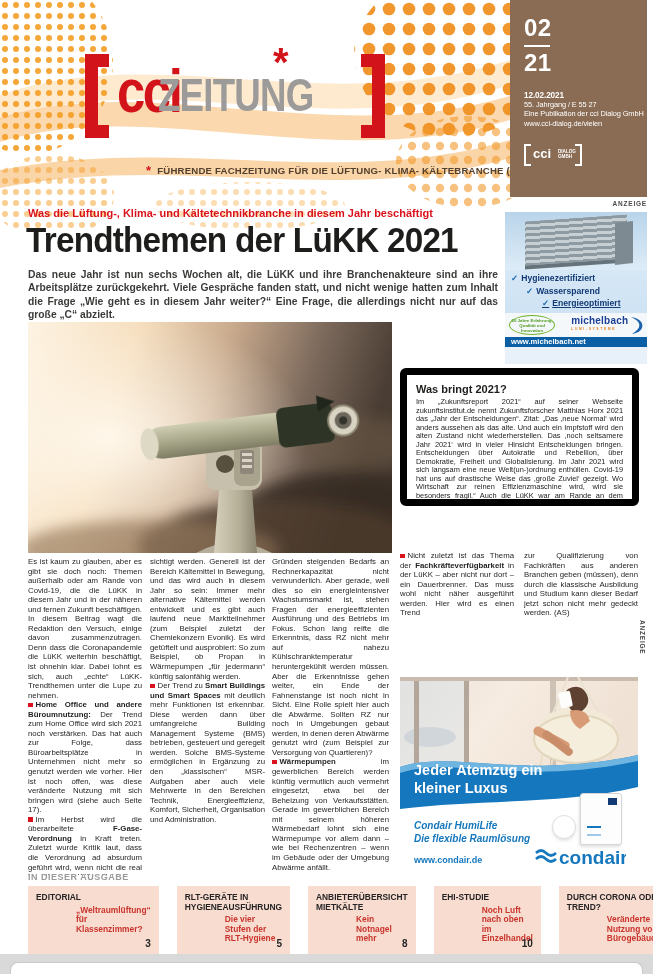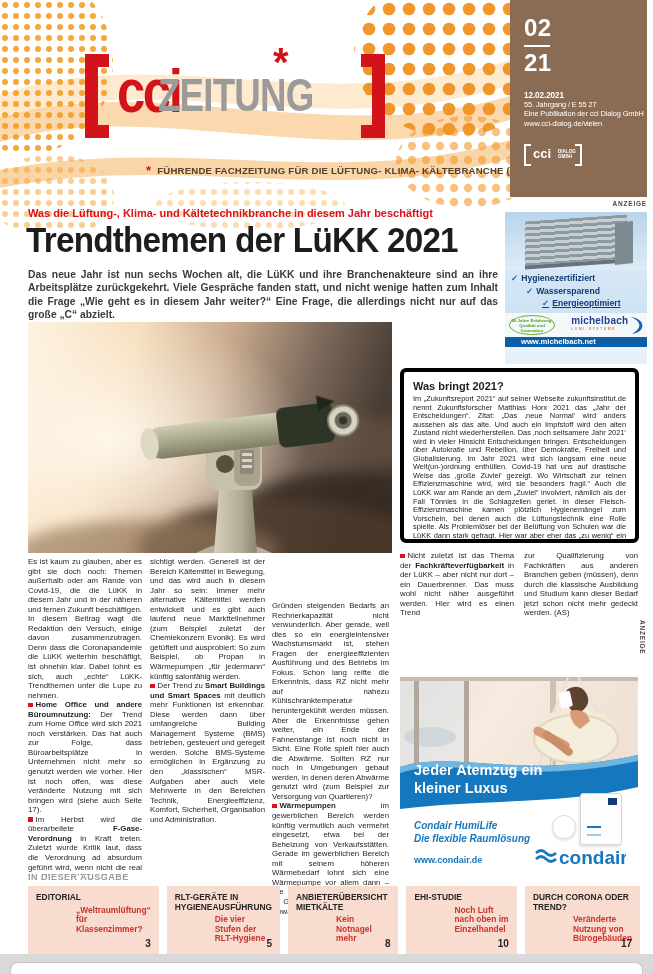--- a/index.html
+++ b/index.html
@@ -32,30 +32,30 @@
   .tagline{position:absolute;left:146px;top:163px;font-size:9.6px;font-weight:bold;color:#54402f;
            letter-spacing:.2px;white-space:nowrap;}
   .tagline .ast{color:#d2141a;font-size:13px;vertical-align:-1px;margin-right:6px;}
   
   .kicker{position:absolute;left:28px;top:207px;font-size:11px;font-weight:bold;color:#da121b;}
   .headline{position:absolute;left:26px;top:220px;font-size:35px;font-weight:bold;color:#1d1d1b;
             letter-spacing:-.8px;transform:scaleX(.95);transform-origin:left top;white-space:nowrap;}
   .lead{position:absolute;left:28px;top:268px;width:470px;font-size:10.3px;font-weight:bold;
         color:#3b3b39;line-height:13.4px;text-align:justify;}
   .photo{position:absolute;left:28px;top:322px;width:364px;height:231px;overflow:hidden;}
-  .infobox{position:absolute;left:400px;top:368px;width:239px;height:175px;box-sizing:border-box;
-           border:4px solid #000000;border-radius:6px;padding:8px 9px;overflow:hidden;background:#fff;}
+  .infobox{position:absolute;left:400px;top:368px;width:239px;height:138px;box-sizing:border-box;
+           border:7px solid #000000;border-radius:6px;padding:8px 9px;overflow:hidden;background:#fff;}
   .infobox-title{font-size:11px;font-weight:bold;color:#1d1d1b;margin-bottom:3px;}
   .infobox-body{font-size:7.4px;line-height:8.55px;text-align:justify;color:#222;}
   .col{position:absolute;font-size:7.8px;line-height:9.55px;text-align:justify;color:#1f1f1f;overflow:hidden;}
   .col .bold{font-weight:bold;}
   .sq{display:inline-block;width:4.5px;height:4.5px;background:#da121b;margin-right:3px;}
   #col1{left:28px;top:557px;width:114px;height:318px;}
   #col2{left:150px;top:557px;width:115px;height:318px;}
-  #col3{left:272px;top:557px;width:117px;height:318px;margin-top:44px;}
+  #col3{left:272px;top:557px;width:117px;height:318px;}
   #col4{left:400px;top:551px;width:114px;height:120px;}
   #col5{left:524px;top:551px;width:114px;height:120px;}
   .side-anzeige{position:absolute;left:639px;top:620px;writing-mode:vertical-rl;font-size:6.5px;
                 font-weight:bold;color:#4a4a4a;letter-spacing:.8px;}
   
   .anzeige-top{position:absolute;left:505px;top:200px;width:142px;text-align:right;font-size:6.5px;
                font-weight:bold;color:#4a4a4a;letter-spacing:.8px;}
   .lumi{position:absolute;left:505px;top:212px;width:142px;height:152px;display:flex;flex-direction:column;
         background:#e8f1f9;overflow:hidden;}
   .lumi-head{height:19px;background:#0b5fa5;color:#fff;font-size:10.5px;font-weight:bold;
@@ -69,38 +69,38 @@
   .lumi-feat{font-size:8.6px;font-weight:bold;color:#123a75;line-height:12.5px;}
   .lumi-feat .chk{color:#1668ad;margin-right:3px;}
   .lumi-feat:nth-child(1){padding-left:6px;}
   .lumi-feat:nth-child(2){padding-left:21px;}
   .lumi-feat:nth-child(3){padding-left:37px;text-decoration:underline;}
   .lumi-logos{height:24px;background:#f4f8fb;display:flex;align-items:center;padding:0 4px;}
   .badge{width:60px;height:18px;border:1.5px solid #6fb32a;border-radius:50%;display:flex;flex-direction:column;
          justify-content:center;text-align:center;color:#4f9a1d;font-size:4.4px;font-weight:bold;line-height:5px;}
   .mb-brand{margin-left:16px;font-size:10px;font-weight:bold;color:#1b3f94;letter-spacing:.2px;line-height:9px;}
   .mb-sub{font-size:3.4px;color:#e87f1e;letter-spacing:1.6px;font-weight:bold;}
-  .lumi-url{height:10px;background:#0b5fa5;color:#fff;font-size:7.6px;font-weight:bold;line-height:10px;padding-left:16px;}
+  .lumi-url{height:10px;background:#0b5fa5;color:#fff;font-size:7.6px;font-weight:bold;line-height:10px;padding-left:6px;}
   
   .condair{position:absolute;left:400px;top:677px;width:238px;height:197px;background:#fff;overflow:hidden;}
   .cd-photo{position:absolute;left:0;top:0;width:238px;height:100px;}
   .cd-wave{position:absolute;left:0;top:70px;width:238px;height:62px;}
   .cd-slogan{position:absolute;left:14px;top:84px;color:#fff;font-size:14.5px;font-weight:bold;line-height:18px;}
   .cd-prod{position:absolute;left:14px;top:143px;color:#1577bd;font-size:10px;font-weight:bold;line-height:12.5px;font-style:italic;}
   .cd-url{position:absolute;left:14px;top:178px;color:#1577bd;font-size:9px;font-weight:bold;}
   .cd-device{position:absolute;right:16px;top:116px;width:40px;height:50px;background:#fdfdfd;border:1px solid #d5d5d5;
              border-radius:3px;box-shadow:-1px 2px 3px rgba(0,0,0,.12);}
   .cd-screen{position:absolute;right:4px;top:4px;width:9px;height:7px;background:#123a75;}
   .cd-mark{position:absolute;left:6px;bottom:8px;width:14px;height:6px;border-top:2px solid #1577bd;border-bottom:2px solid #9ec9e8;}
   .cd-disc{position:absolute;right:62px;top:138px;width:22px;height:22px;border-radius:50%;background:#fff;
            border:1px solid #ddd;box-shadow:0 2px 3px rgba(0,0,0,.1);}
   .cd-logo{position:absolute;right:12px;top:166px;}
   
   .toc-label{position:absolute;left:28px;top:872px;font-size:9px;font-weight:bold;color:#9a9a9a;letter-spacing:.5px;}
-  .toc{position:absolute;left:28px;top:886px;width:612px;height:68px;display:flex;gap:8px;}
+  .toc{position:absolute;left:28px;top:886px;width:612px;height:68px;display:flex;gap:18px;}
   .toc-item{flex:1;background:#f8dcd0;position:relative;box-sizing:border-box;padding:7px 8px;cursor:pointer;}
   .toc-title{font-size:8.4px;font-weight:bold;color:#252525;line-height:9.6px;margin-bottom:3px;}
   .toc-sub{font-size:8.4px;font-weight:bold;color:#c9342c;line-height:9.6px;margin-left:40px;}
   .toc-page{position:absolute;right:8px;bottom:5px;font-size:10px;font-weight:bold;color:#252525;}
   
   .bottom-strip{position:absolute;left:0;top:954px;width:653px;height:20px;background:#d9d9d9;}
   .bottom-card{position:absolute;left:10px;top:8px;width:633px;height:12px;background:#fff;border-radius:8px 8px 0 0;
                border:1px solid #c9c9c9;border-bottom:none;box-sizing:border-box;}
 </style>
 </head>

